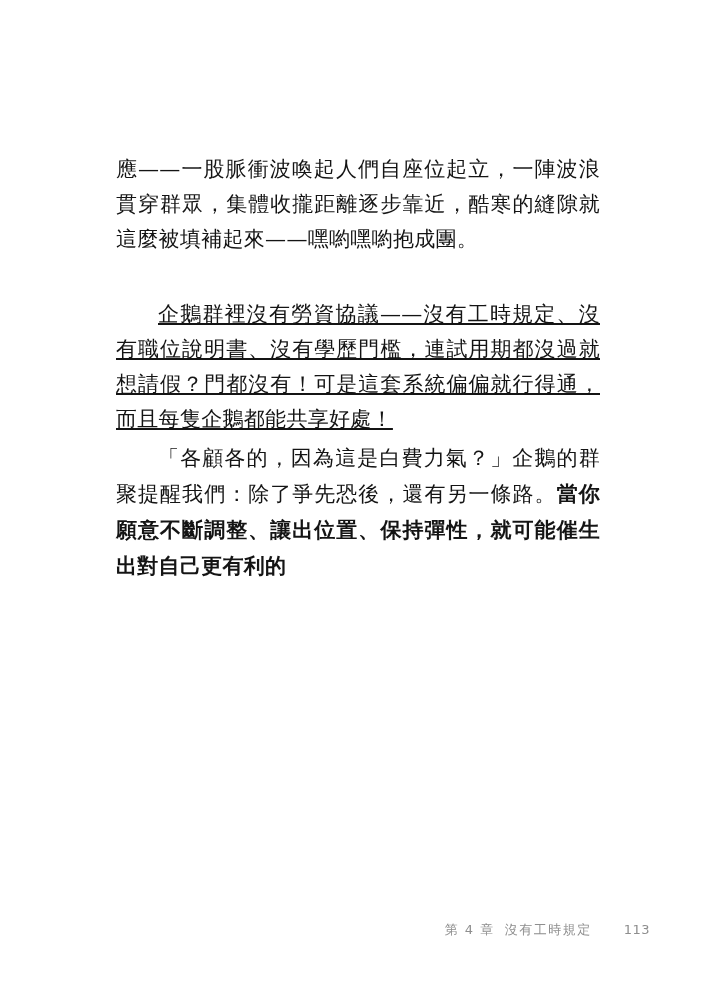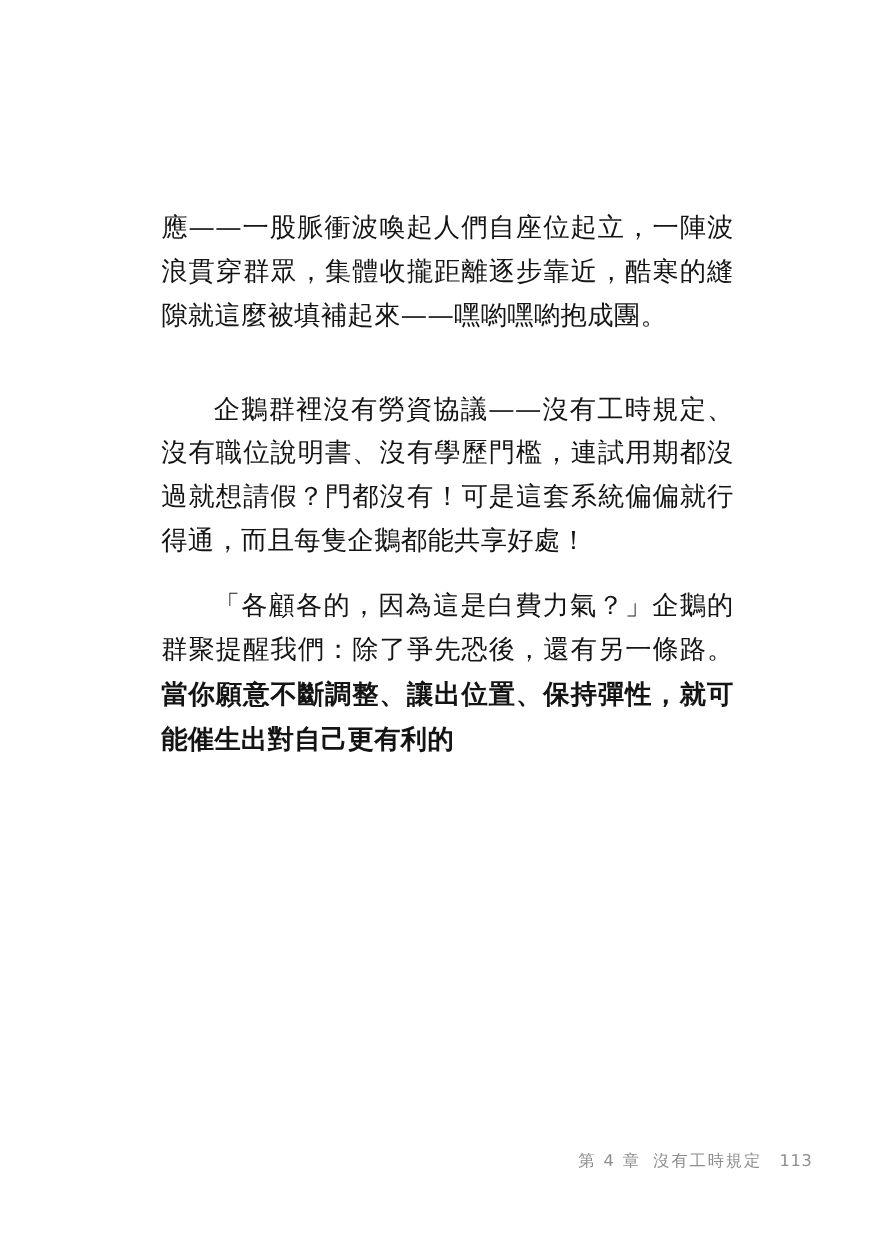--- a/index.html
+++ b/index.html
@@ -19,27 +19,28 @@
     top: 148px;
     width: 492px;
     font-family: "DejaVu Serif", serif;
     font-size: 21px;
     line-height: 35px;
     color: #141414;
     text-align: justify;
     letter-spacing: 0.3px;
   }
   .para {
-    margin: 17px;
+    margin: 4px;
   }
   .para.indent {
     text-indent: 2em;
   }
   .para.section-gap {
     margin-top: 40px;
+    text-decoration: underline;
   }
   .para b {
     font-weight: 700;
   }
   .footer {
     position: absolute;
     top: 922px;
     right: 61px;
     display: flex;
     align-items: flex-start;
@@ -47,21 +48,21 @@
     font-size: 13px;
     line-height: 15px;
     color: #8e8e8e;
     letter-spacing: 1.5px;
     white-space: nowrap;
   }
   .footer .chapter-title {
     margin-left: 10px;
   }
   .footer .page-num {
-    margin-left: 14px;
+    margin-left: 32px;
     letter-spacing: 0.5px;
   }
 </style>
 </head>
 <body>
 
 <main class="text-block">
   <p class="para">應——一股脈衝波喚起人們自座位起立，一陣波浪貫穿群眾，集體收攏距離逐步靠近，酷寒的縫隙就這麼被填補起來——嘿喲嘿喲抱成團。</p>
   <p class="para indent section-gap">企鵝群裡沒有勞資協議——沒有工時規定、沒有職位說明書、沒有學歷門檻，連試用期都沒過就想請假？門都沒有！可是這套系統偏偏就行得通，而且每隻企鵝都能共享好處！</p>
   <p class="para indent"><span>「各顧各的，因為這是白費力氣？」企鵝的群聚提醒我們：除了爭先恐後，還有另一條路。</span><b>當你願意不斷調整、讓出位置、保持彈性，就可能催生出對自己更有利的</b></p>

